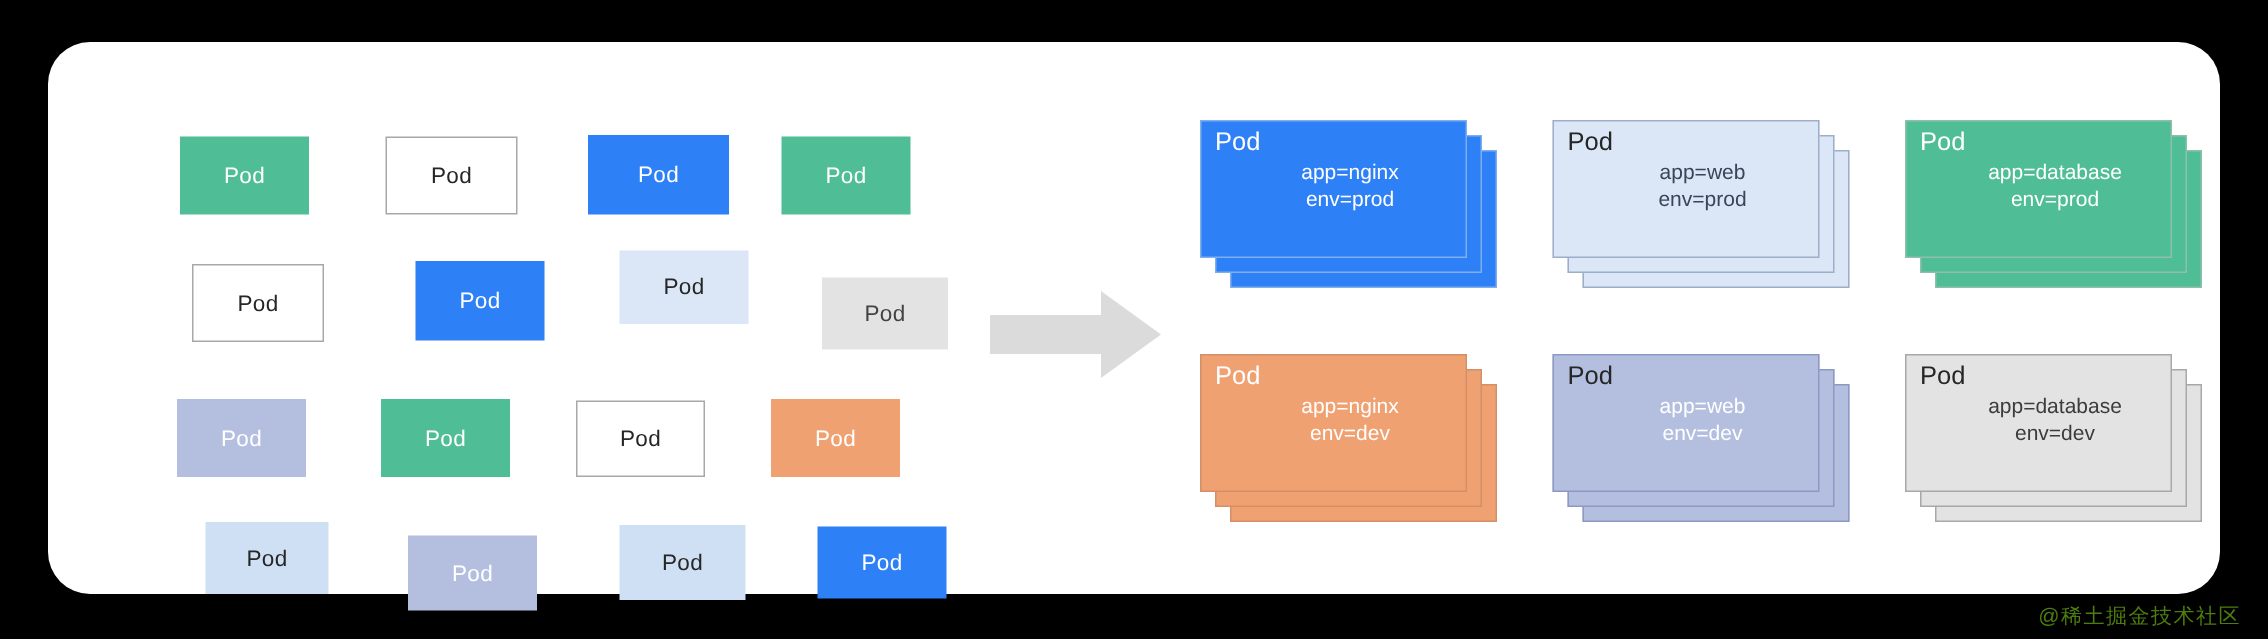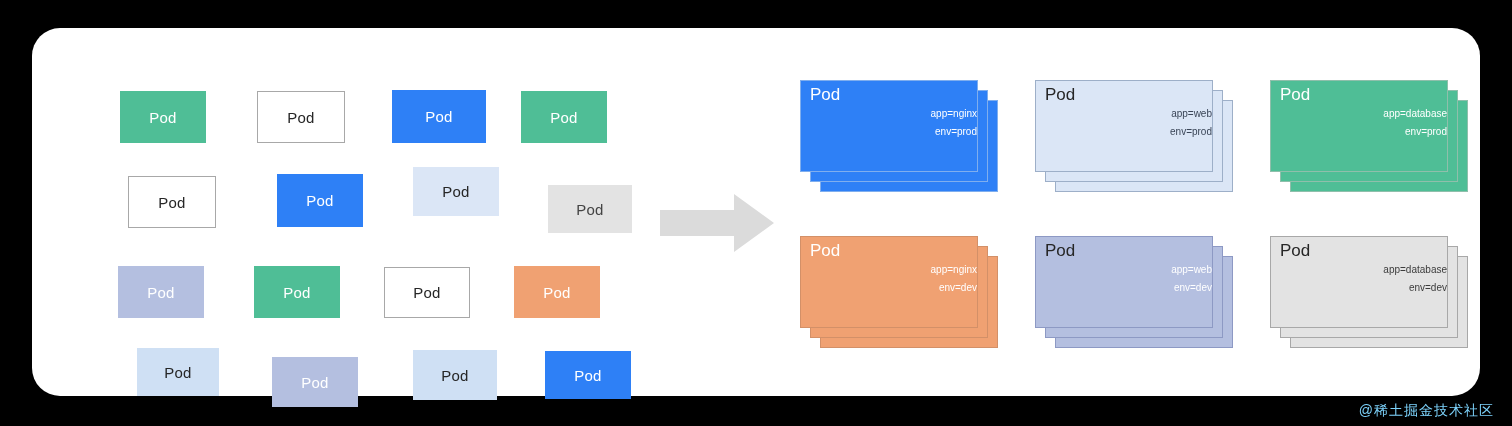--- a/index.html
+++ b/index.html
@@ -91,35 +91,35 @@
     top: 5px;
     font-size: 17px;
     line-height: 1;
     white-space: nowrap;
   }
   .pod-labels {
     position: absolute;
     left: 0;
     right: 0;
     top: 24px;
-    text-align: right;
-    font-size: 10px;
+    text-align: center;
+    font-size: 14px;
     line-height: 18px;
     padding-left: 22px;
     box-sizing: border-box;
     white-space: nowrap;
   }
 
   
   #watermark {
     position: absolute;
     right: 18px;
     bottom: 6px;
     font-size: 14px;
-    color: #7dd3fc;
+    color: #4d7c0f;
     letter-spacing: 1px;
     white-space: nowrap;
   }
 </style>
 </head>
 <body>
 
 <div id="card">
 
   <div id="left-cluster">

